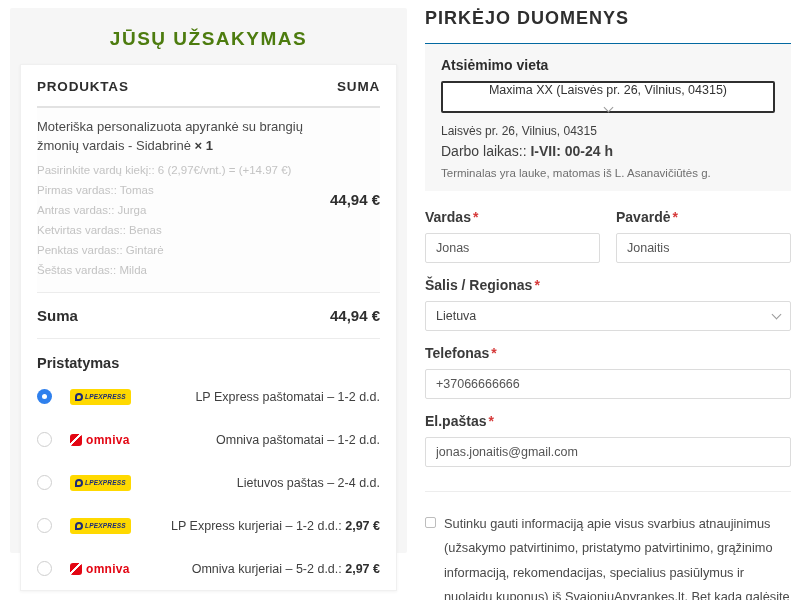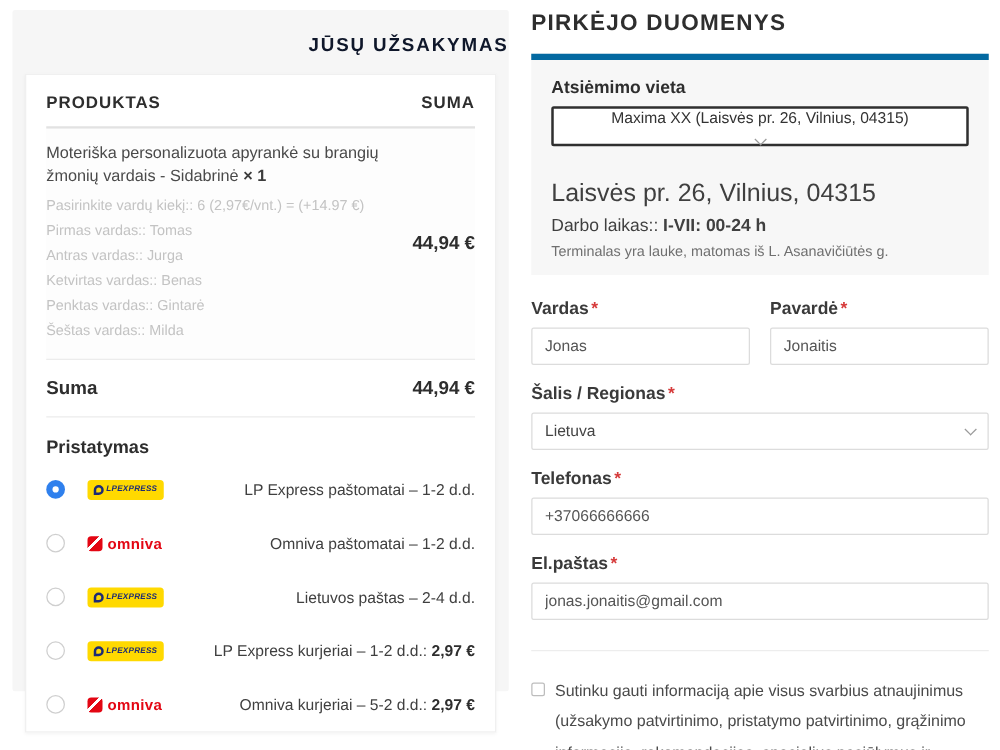--- a/index.html
+++ b/index.html
@@ -8,22 +8,22 @@
     font-family: "Liberation Sans", sans-serif;
     background:#ffffff; color:#3c3c3c; position:relative; overflow:hidden;
   }
 
   
   .order-panel {
     position:absolute; left:10px; top:8px; width:397px; height:545px;
     background:#f6f6f6; border-radius:2px;
   }
   .order-title {
-    text-align:right; font-size:15px; font-weight:700; letter-spacing:1.5px;
-    color:#0f172a; padding:20px 0 14px;
+    text-align:center; font-size:19px; font-weight:700; letter-spacing:1.5px;
+    color:#4d7c0f; padding:20px 0 14px;
   }
   .order-card {
     margin:0 10px; background:#ffffff; border:1px solid #f0f0f0;
     box-shadow:0 1px 3px rgba(0,0,0,.05); padding:0 16px;
   }
   .table-header {
     display:flex; justify-content:space-between; align-items:center;
     padding:14px 0 12px; border-bottom:2px solid #e2e2e2;
     font-size:13.5px; font-weight:800; letter-spacing:.8px; color:#2e2e2e;
   }
@@ -66,36 +66,36 @@
   }
   .omniva-text { font-size:12px; font-weight:700; color:#e30613; letter-spacing:.3px; }
   .ship-label { margin-left:auto; text-align:right; font-size:12.5px; color:#3f3f3f; }
   .ship-price { font-weight:800; color:#2e2e2e; }
 
   
   .buyer-panel { position:absolute; left:425px; top:8px; width:366px; }
   .buyer-title { font-size:18px; font-weight:800; letter-spacing:1px; color:#2e2e2e; }
 
   .pickup-box {
-    margin-top:14px; background:#f7f7f7; border-top:5px solid #0369a1;
+    margin-top:14px; background:#f7f7f7; border-top:1px solid #0369a1;
     padding:13px 16px 12px;
   }
   .pickup-label { font-size:14px; font-weight:800; color:#2e2e2e; margin-bottom:8px; }
   .pickup-select {
     height:32px; background:#fff; border:2px solid #2f2f2f; border-radius:2px;
     display:flex; align-items:center; padding:0 10px; font-size:12.5px; color:#333;
     cursor:pointer;
     flex-direction:column;
   }
   .pickup-select .sel-text { flex:1; }
   .chevron {
     width:7px; height:7px; border-right:1.5px solid #9a9a9a; border-bottom:1.5px solid #9a9a9a;
     transform:rotate(45deg); margin-top:-4px; flex:0 0 auto;
   }
-  .pickup-address { font-size:20px; color:#3f3f3f; margin-top:27px; }
+  .pickup-address { font-size:12px; color:#3f3f3f; margin-top:11px; }
   .pickup-hours { font-size:14px; color:#3f3f3f; margin-top:5px; }
   .pickup-hours b { font-weight:800; color:#404040; }
   .pickup-note { font-size:11.5px; color:#6f6f6f; margin-top:8px; }
 
   .form-grid2 { display:flex; gap:16px; margin-top:18px; }
   .form-grid2 .field { flex:1; }
   .field-label { font-size:14px; font-weight:600; color:#3a3a3a; margin-bottom:8px; }
   .req { color:#d63a3a; margin-left:2px; font-weight:700; }
   .text-input {
     width:100%; height:30px; border:1px solid #dcdcdc; border-radius:2px;

